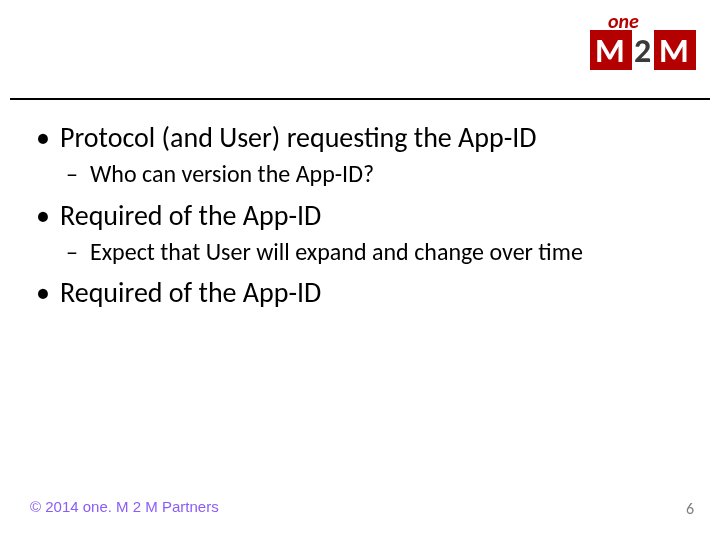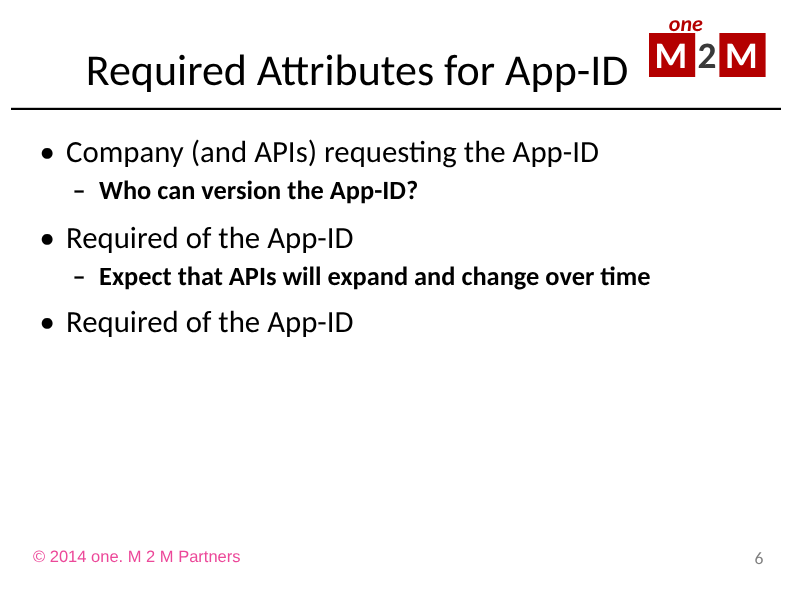--- a/index.html
+++ b/index.html
@@ -90,37 +90,36 @@
     padding: 0;
     margin: 2px 0 8px 0;
   }
   ul.sub > li {
     position: relative;
     padding-left: 30px;
     font-size: 24px;
     line-height: 1.3;
     color: #000;
     margin-bottom: 2px;
-    font-weight: bold;
   }
   ul.sub > li::before {
     content: "–";
     position: absolute;
     left: 6px;
     top: 0;
     font-size: 24px;
     color: #000;
   }
   .footer-left {
     position: absolute;
     left: 30px;
     bottom: 25px;
     font-family: Arial, sans-serif;
     font-size: 15px;
-    color: #ec4899;
+    color: #8b5cf6;
   }
   .footer-right {
     position: absolute;
     right: 26px;
     bottom: 22px;
     font-size: 16px;
     color: #7f7f7f;
     font-family: Calibri, sans-serif;
   }
 </style>
@@ -131,38 +130,37 @@
 
   <svg class="logo" viewBox="0 0 110 60">
     <text x="18" y="18" class="one">one</text>
     <rect x="0" y="20" width="42" height="40" class="boxM"></rect>
     <text x="5" y="52" class="m2m">M</text>
     <text x="44" y="52" class="two">2</text>
     <rect x="64" y="20" width="42" height="40" class="boxM"></rect>
     <text x="69" y="52" class="m2m">M</text>
   </svg>
 
-  <div class="title">Required Attributes for App-ID</div>
   <div class="underline"></div>
 
   <div class="body">
     <ul class="bullets">
       <li>
-        <span>Company (and APIs) requesting the App-ID</span>
+        <span>Protocol (and User) requesting the App-ID</span>
         <ul class="sub">
           <li>
             <span>Who can version the App-ID?</span>
           </li>
         </ul>
       </li>
       <li>
         <span>Required of the App-ID</span>
         <ul class="sub">
           <li>
-            <span>Expect that APIs will expand and change over time</span>
+            <span>Expect that User will expand and change over time</span>
           </li>
         </ul>
       </li>
       <li>
         <span>Required of the App-ID</span>
       </li>
     </ul>
   </div>
 
   <div class="footer-left">© 2014 one. M 2 M Partners</div>

